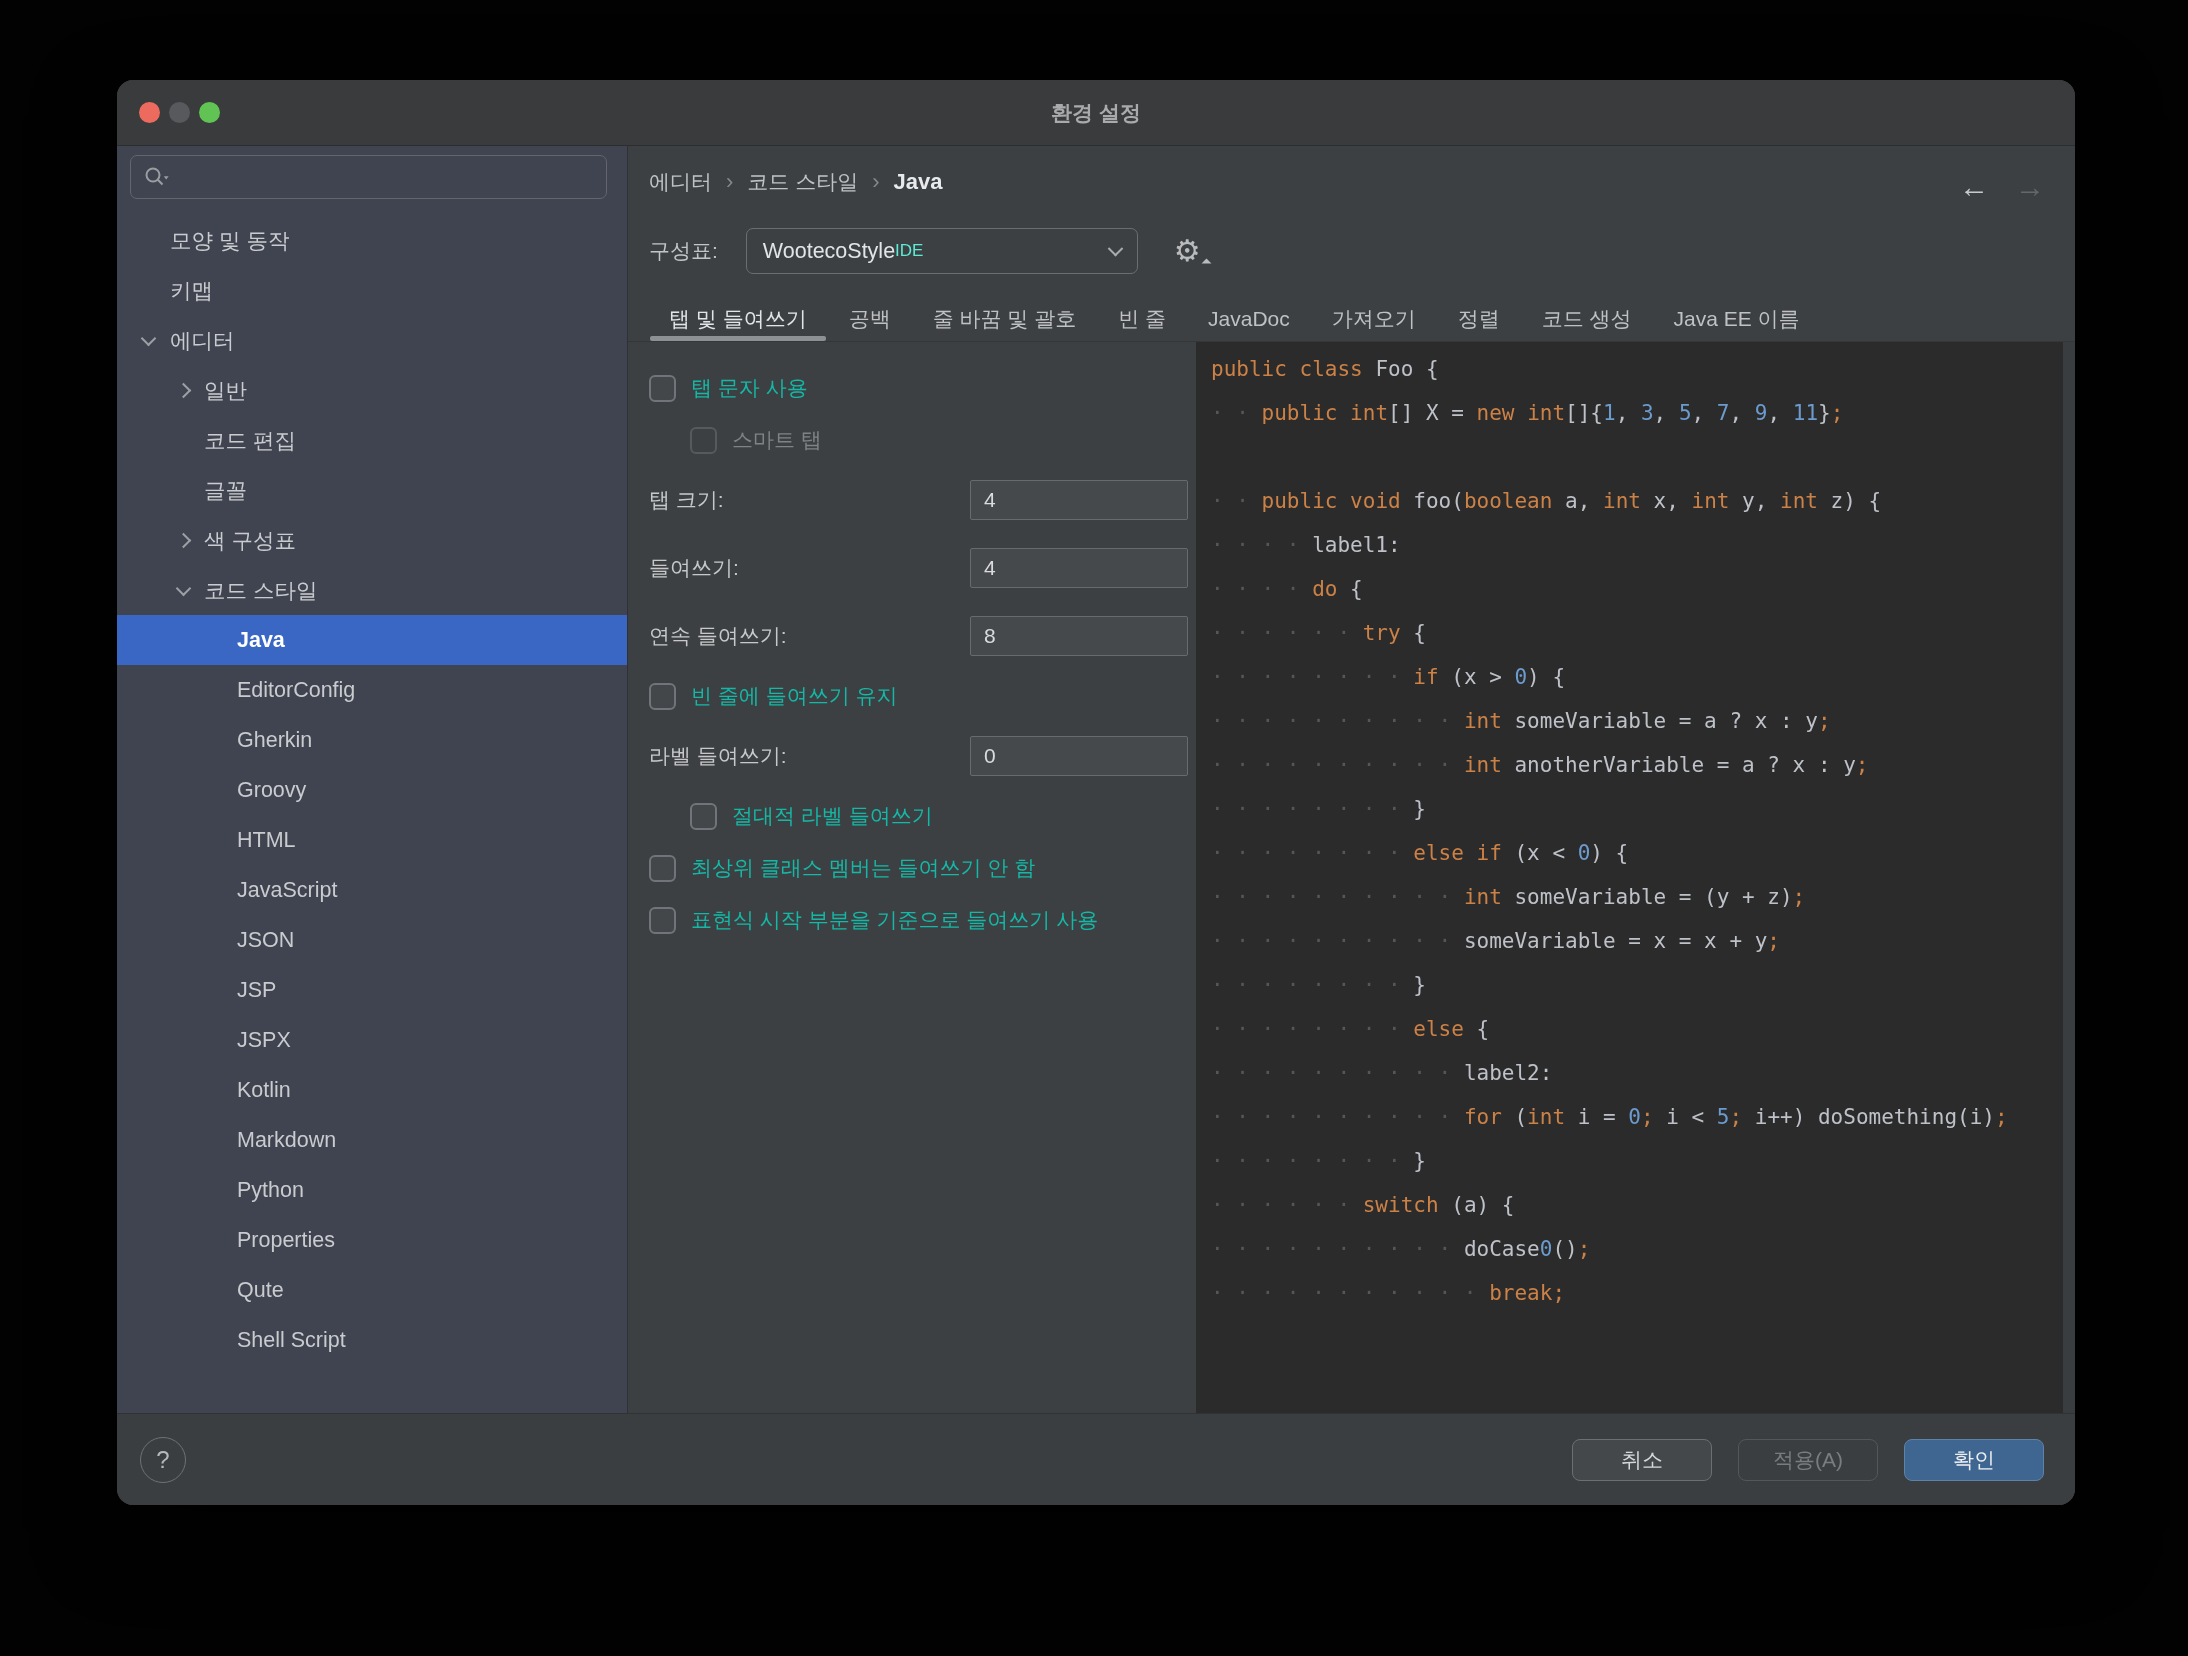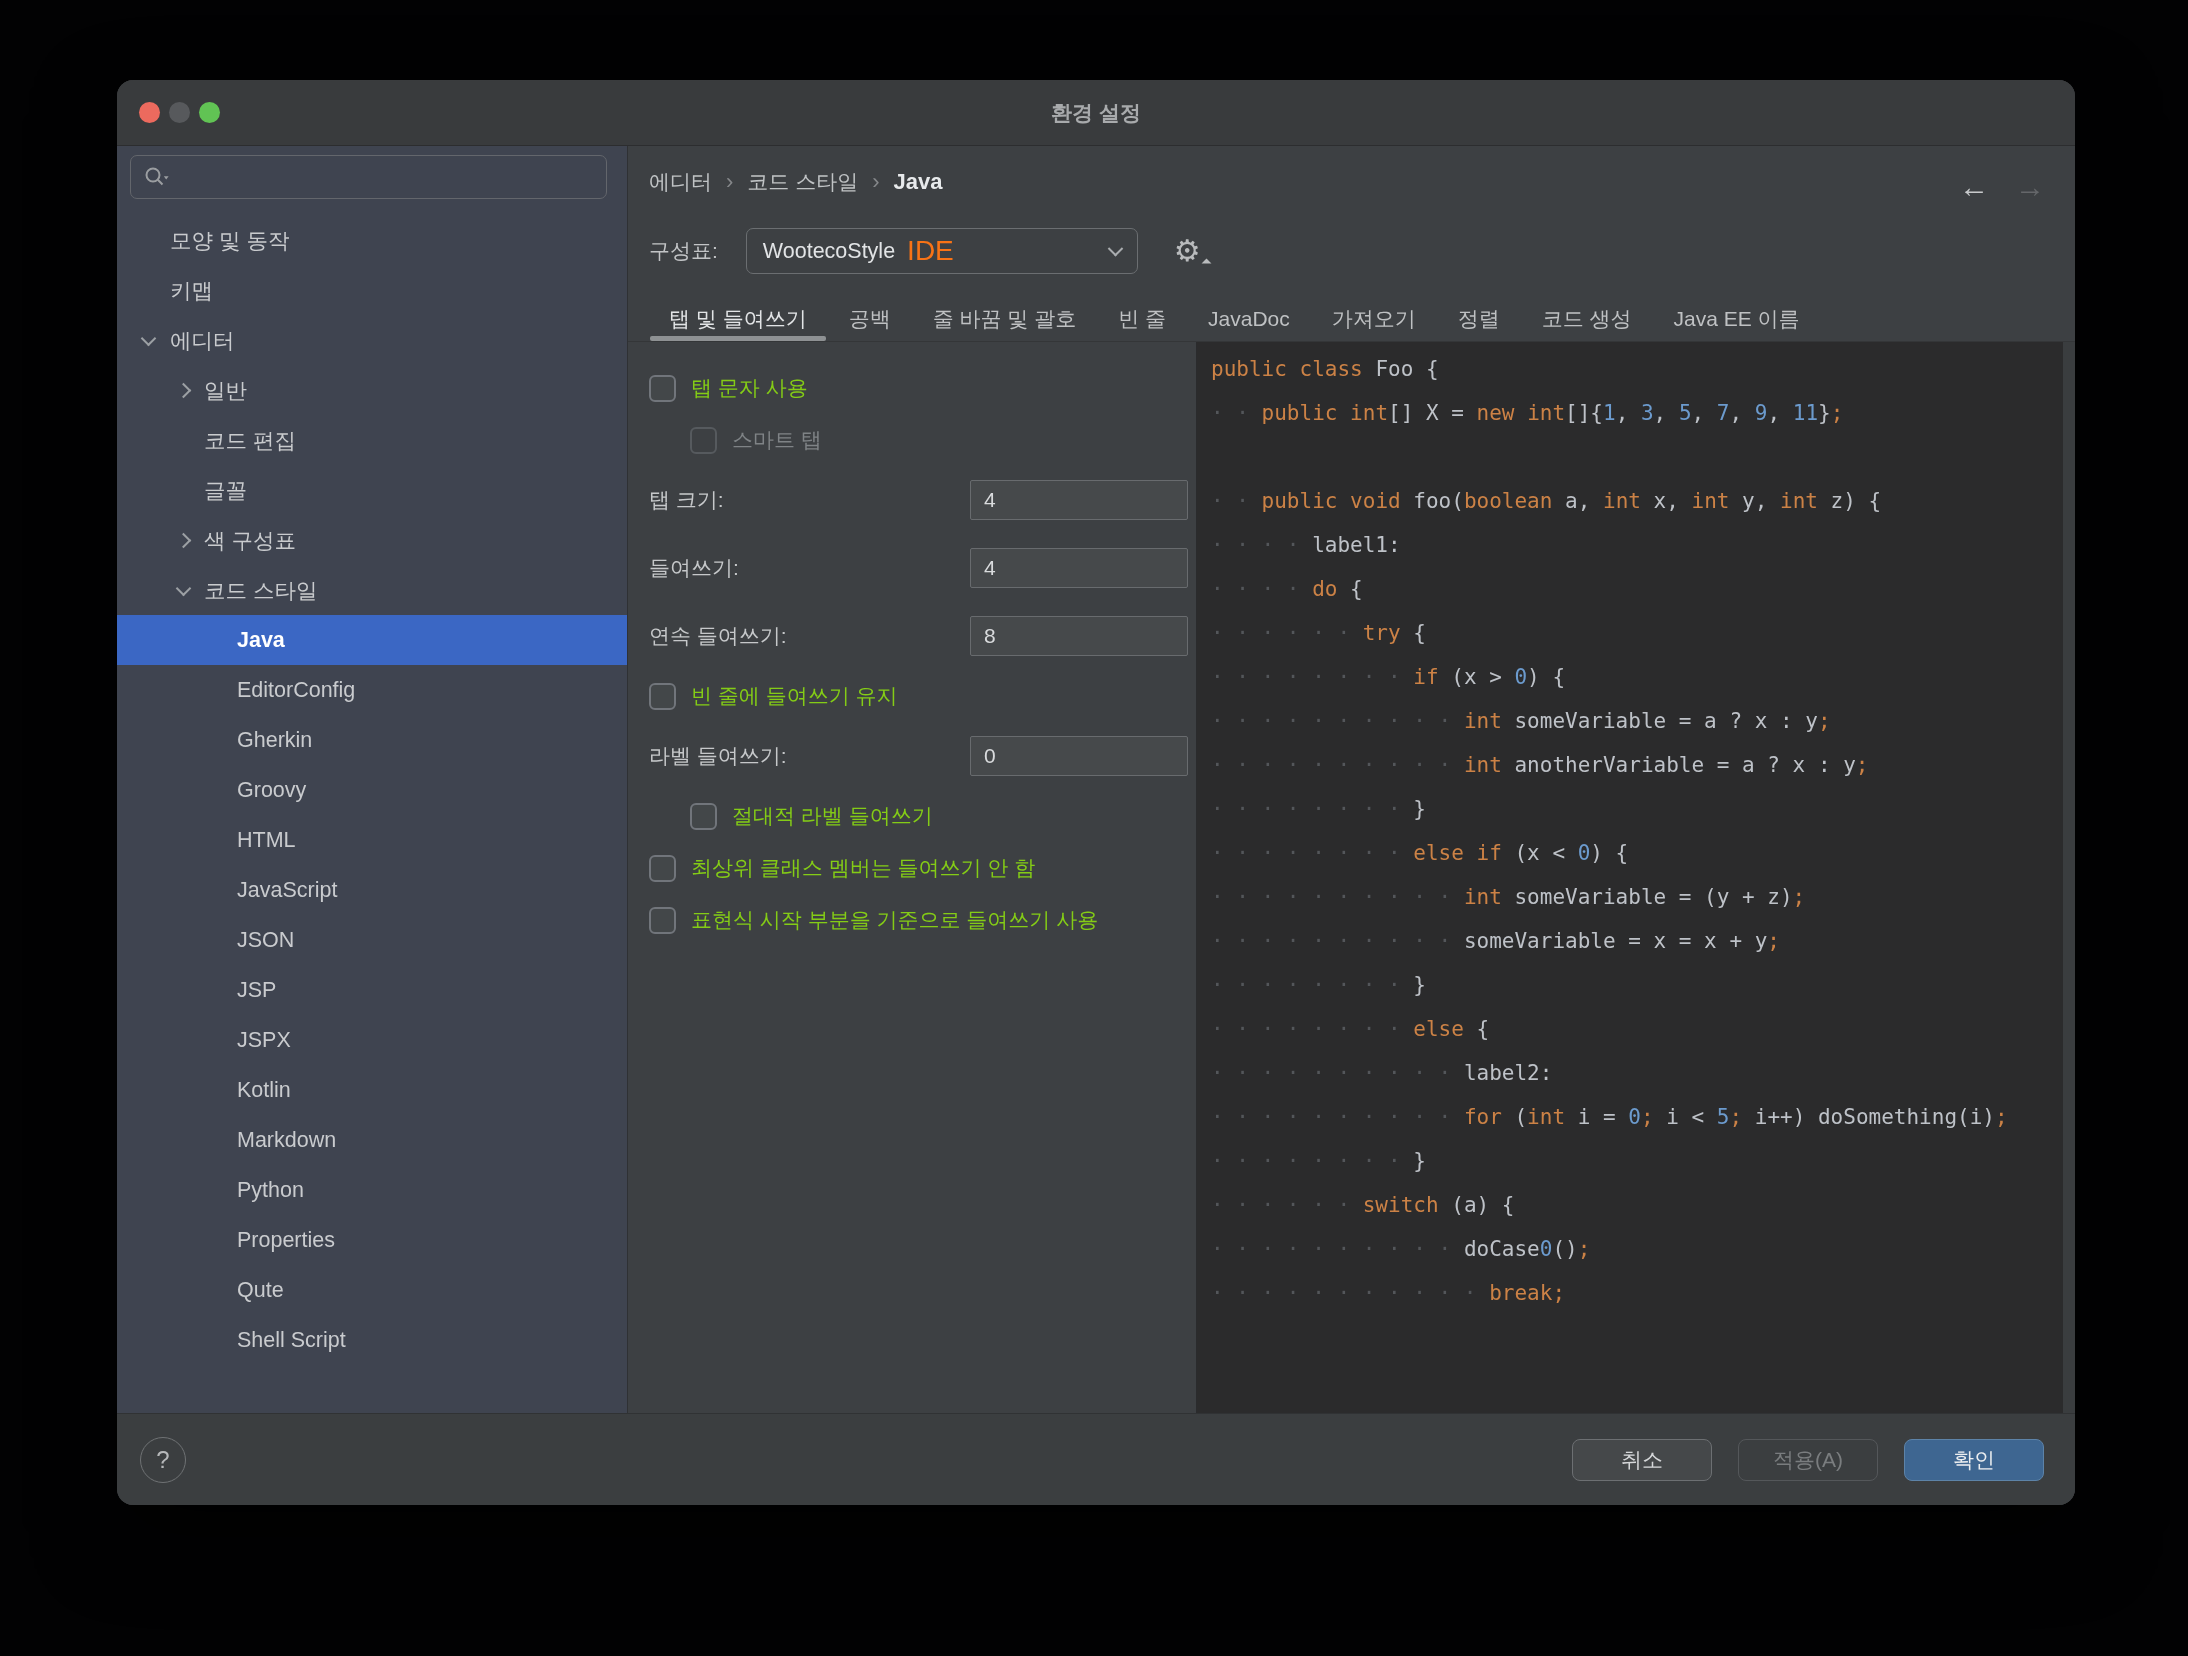--- a/index.html
+++ b/index.html
@@ -51,41 +51,41 @@
   .crumb-sep { color:#85878A; margin:0 14px; font-size:22px; }
   .crumb.last { color:#E8EAEC; font-weight:bold; font-size:22px; }
   .nav-arrows { position:absolute; top:24px; right:30px; display:flex; gap:26px; font-size:30px; }
   .nav-back { color:#C8CACC; }
   .nav-fwd { color:#65676A; }
 
   .scheme-row { margin:26px 0 0 21px; height:46px; display:flex; align-items:center; }
   .scheme-label { font-size:21px; color:#C2C4C6; margin-right:28px; }
   .scheme-select { width:392px; height:46px; border:1px solid #6B6E71; border-radius:7px; display:flex; align-items:center; padding:0 16px; }
   .scheme-value { font-size:21.5px; color:#E2E4E6; }
-  .scheme-suffix { font-size:28px; color:#f97316; margin-left:12px; }
+  .scheme-suffix { font-size:17px; color:#5eead4; }
   .scheme-select .dd-chev { margin-left:auto; width:11px; height:11px; border-right:2.5px solid #A9ACAF; border-bottom:2.5px solid #A9ACAF; transform:rotate(45deg) translate(-2px,-2px); }
   .gear-wrap { margin-left:36px; position:relative; }
   .gear { font-size:30px; color:#B9BBBD; line-height:1; }
   .gear-caret { position:absolute; right:-9px; bottom:-1px; width:0; height:0; border-left:7px solid transparent; border-top:7px solid #B9BBBD; transform:rotate(-45deg); }
   .settings-link { position:absolute; top:276px; right:29px; font-size:21px; color:#5A8EDC; white-space:nowrap; }
 
   .tabs-row { margin-top:22px; height:46px; display:flex; align-items:center; padding-left:20px; border-bottom:1px solid #343638; }
   .tab { position:relative; height:100%; display:flex; align-items:center; padding:0 21px; font-size:21px; color:#BFC1C3; white-space:nowrap; }
   .tab.active { color:#E2E4E6; }
   .tab.active::after { content:""; position:absolute; left:2px; right:2px; bottom:0; height:5px; background:#8E9193; border-radius:2px; }
 
   
   .content-body { flex:1 1 auto; min-height:0; display:flex; }
   .form-panel { flex:0 0 568px; width:568px; padding:20px 0 0 21px; }
   .frow { display:flex; align-items:center; }
   .frow.cb { height:52px; }
   .frow.inp { height:68px; }
   .checkbox { width:27px; height:27px; border:2px solid #71757B; border-radius:6px; background:#434749; margin-right:15px; flex:0 0 auto; }
   .checkbox.dis { border-color:#565A5E; background:transparent; }
-  .cb-label { font-size:21px; color:#84cc16; }
+  .cb-label { font-size:21px; color:#14b8a6; }
   .cb-label.dis { color:#7F8386; }
   .ind1 { margin-left:41px; }
   .inp-label { font-size:21px; color:#C6C8CA; }
   .inp-box { position:absolute; left:321px; width:218px; height:40px; background:#46494B; border:1px solid #686B6E; border-radius:2px;
     display:flex; align-items:center; padding:0 13px; font-size:21px; color:#D9DBDD; }
   .frow.inp { position:relative; }
 
   
   .code-panel { flex:1 1 auto; min-width:0; background:#2B2B2C; border-left:1px solid #2A2B2D; position:relative;
     font-family:"DejaVu Sans Mono","Liberation Mono",monospace; font-size:21px; line-height:44px; color:#BEC2C8;

